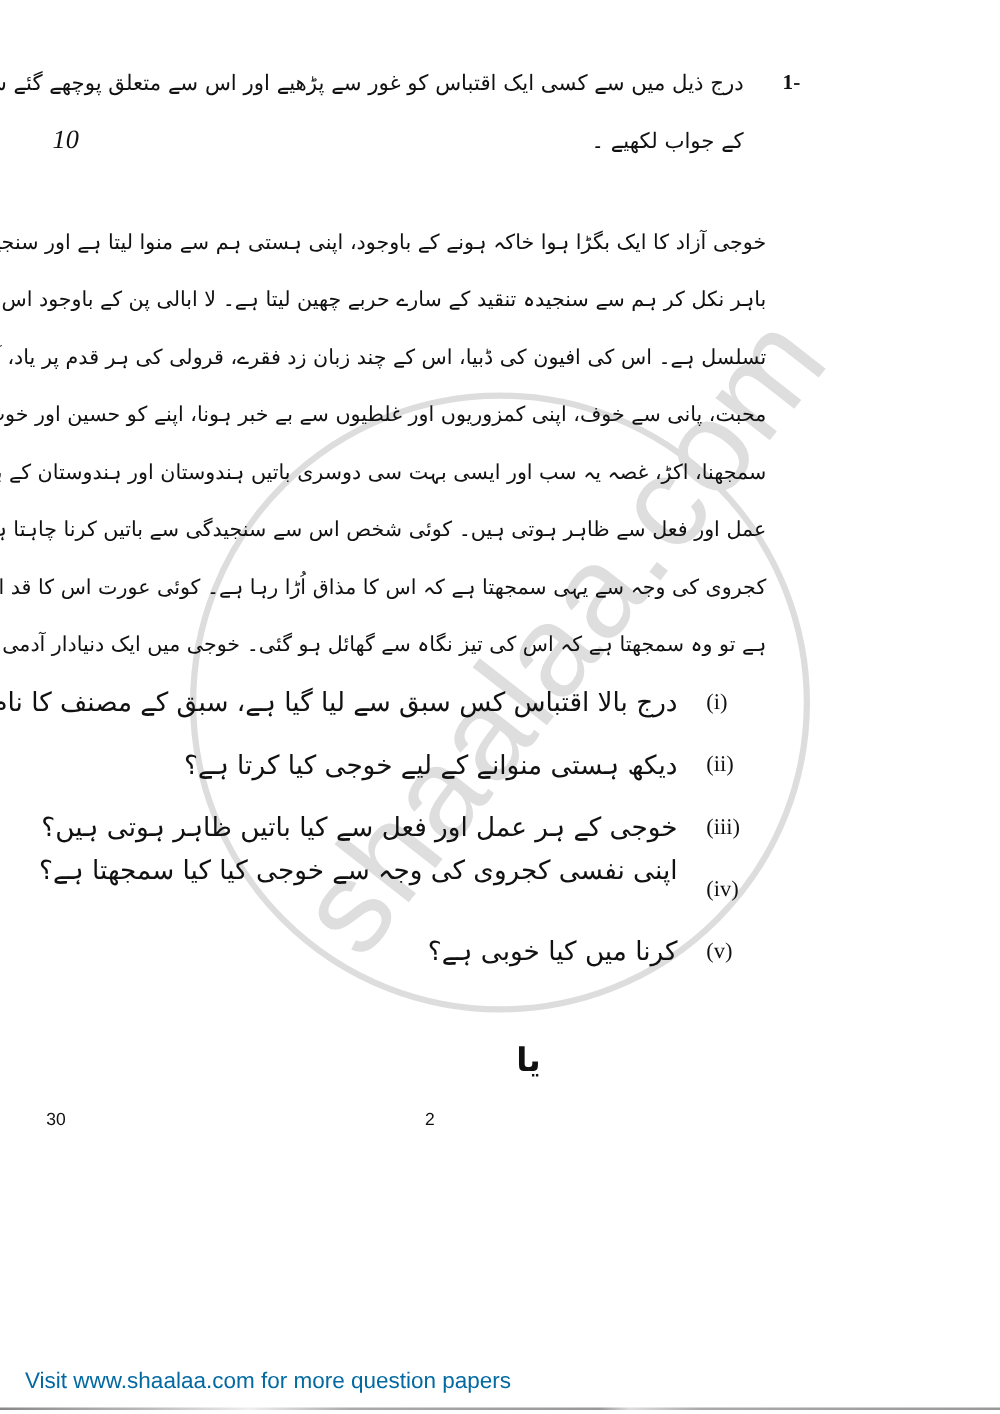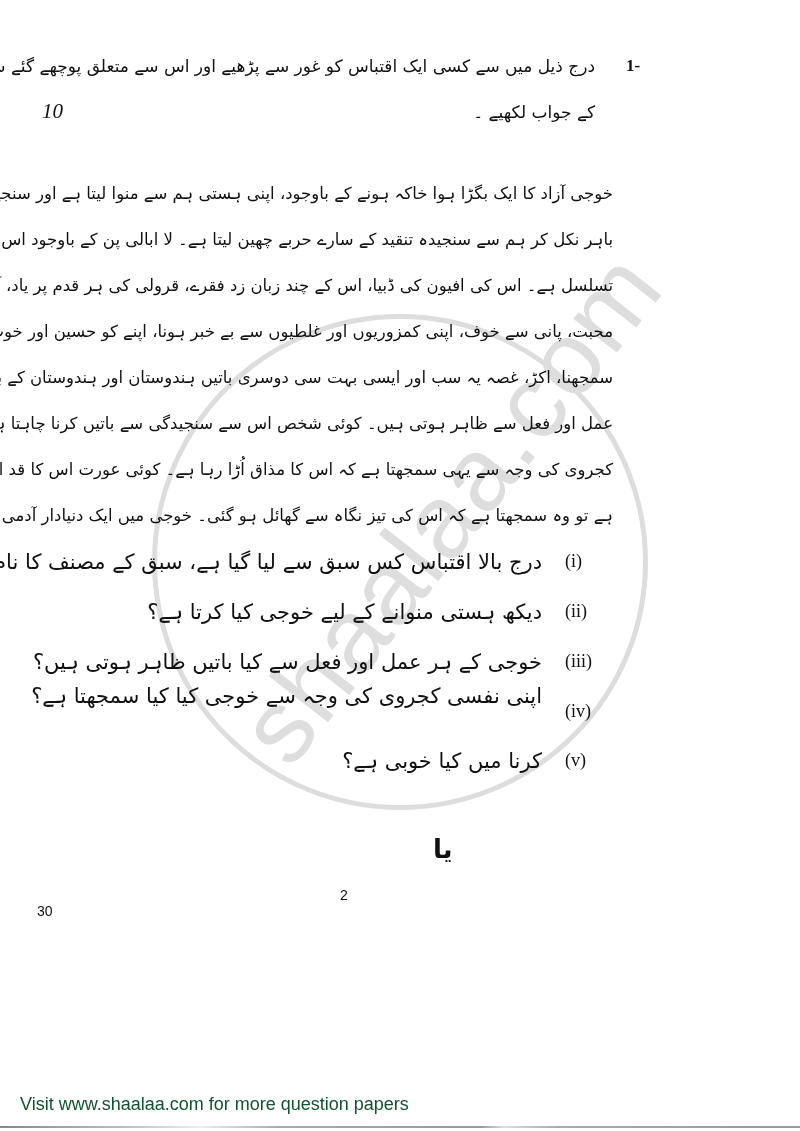--- a/index.html
+++ b/index.html
@@ -103,35 +103,34 @@
     .sub-text {
       right: 258px;
       font-size: 21px;
     }
     .ya {
       left: 413px;
       top: 834px;
       font-size: 26px;
       font-weight: bold;
       direction: rtl;
-      margin-left: 20px;
     }
     .footer-num {
       position: absolute;
       font-family: "Liberation Sans", sans-serif;
       font-size: 14px;
       z-index: 1;
     }
     .visit {
       position: absolute;
       left: 20px;
       top: 1094px;
       font-family: "Liberation Sans", sans-serif;
       font-size: 18px;
-      color: #14532d;
+      color: #0369a1;
       z-index: 1;
     }
     .bottom-rule {
       position: absolute;
       left: 0;
       top: 1126px;
       width: 800px;
       height: 2px;
       background: linear-gradient(90deg, #888 0%, #bbb 15%, #eee 25%, #aaa 35%, #999 60%, #ddd 63%, #aaa 70%, #999 100%);
     }
@@ -172,18 +171,18 @@
 
     <div class="sub-label" style="top:701px">(iv)</div>
     <div class="urdu sub-text" style="top:684px">اپنی نفسی کجروی کی وجہ سے خوجی کیا کیا سمجھتا ہے؟</div>
 
     <div class="sub-label" style="top:750px">(v)</div>
     <div class="urdu sub-text" style="top:749px">کرنا میں کیا خوبی ہے؟</div>
   </div>
 
   <div class="urdu ya">یا</div>
 
-  <div class="footer-num" style="left:37px; top:887px;margin-top:16px;">30</div>
+  <div class="footer-num" style="left:37px; top:887px;">30</div>
   <div class="footer-num" style="left:340px; top:887px;">2</div>
 
   <div class="visit">Visit www.shaalaa.com for more question papers</div>
   <div class="bottom-rule"></div>
 </div>
 
 </body></html>

